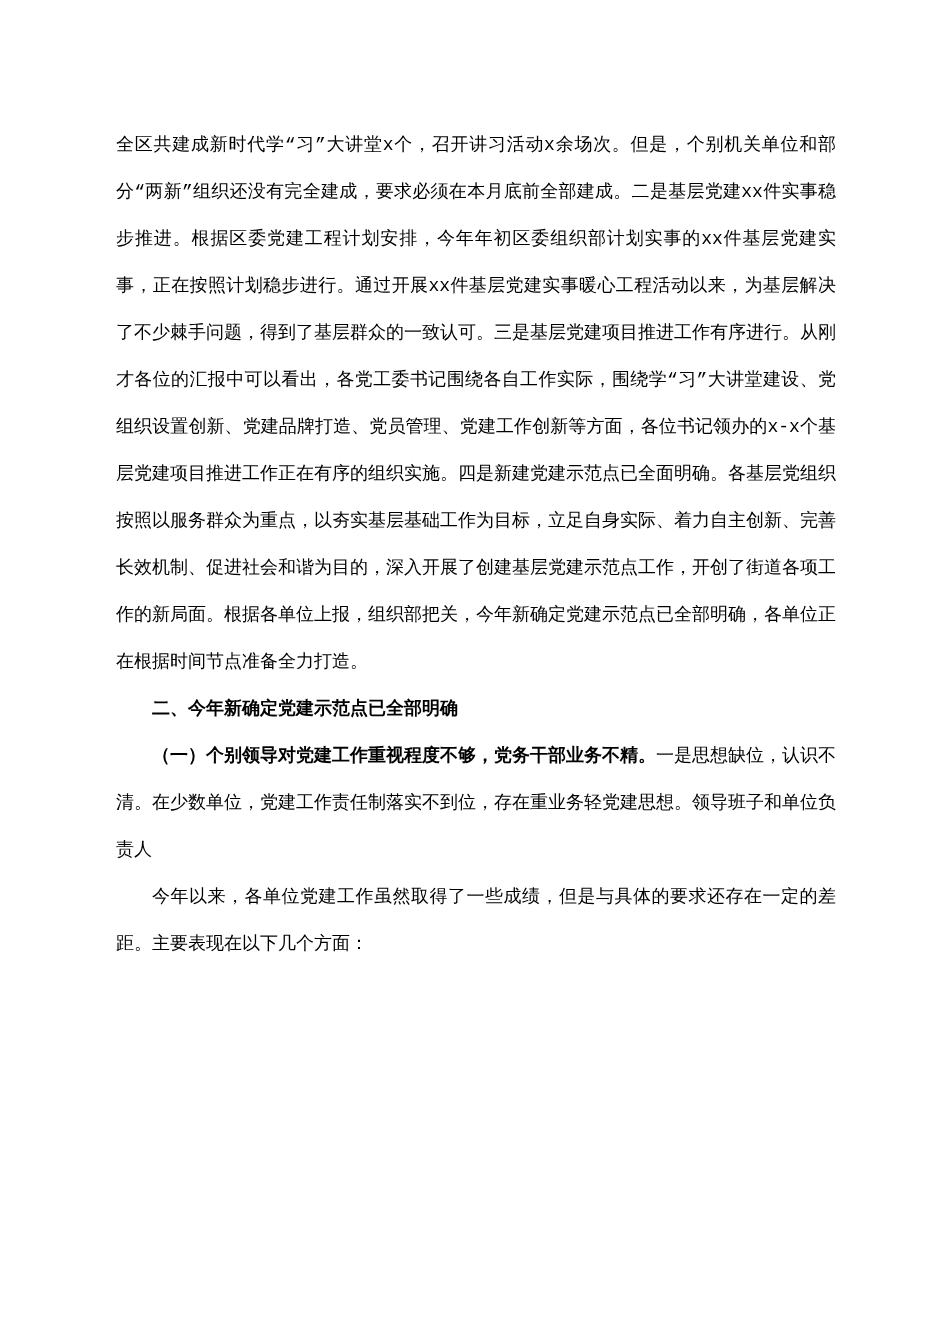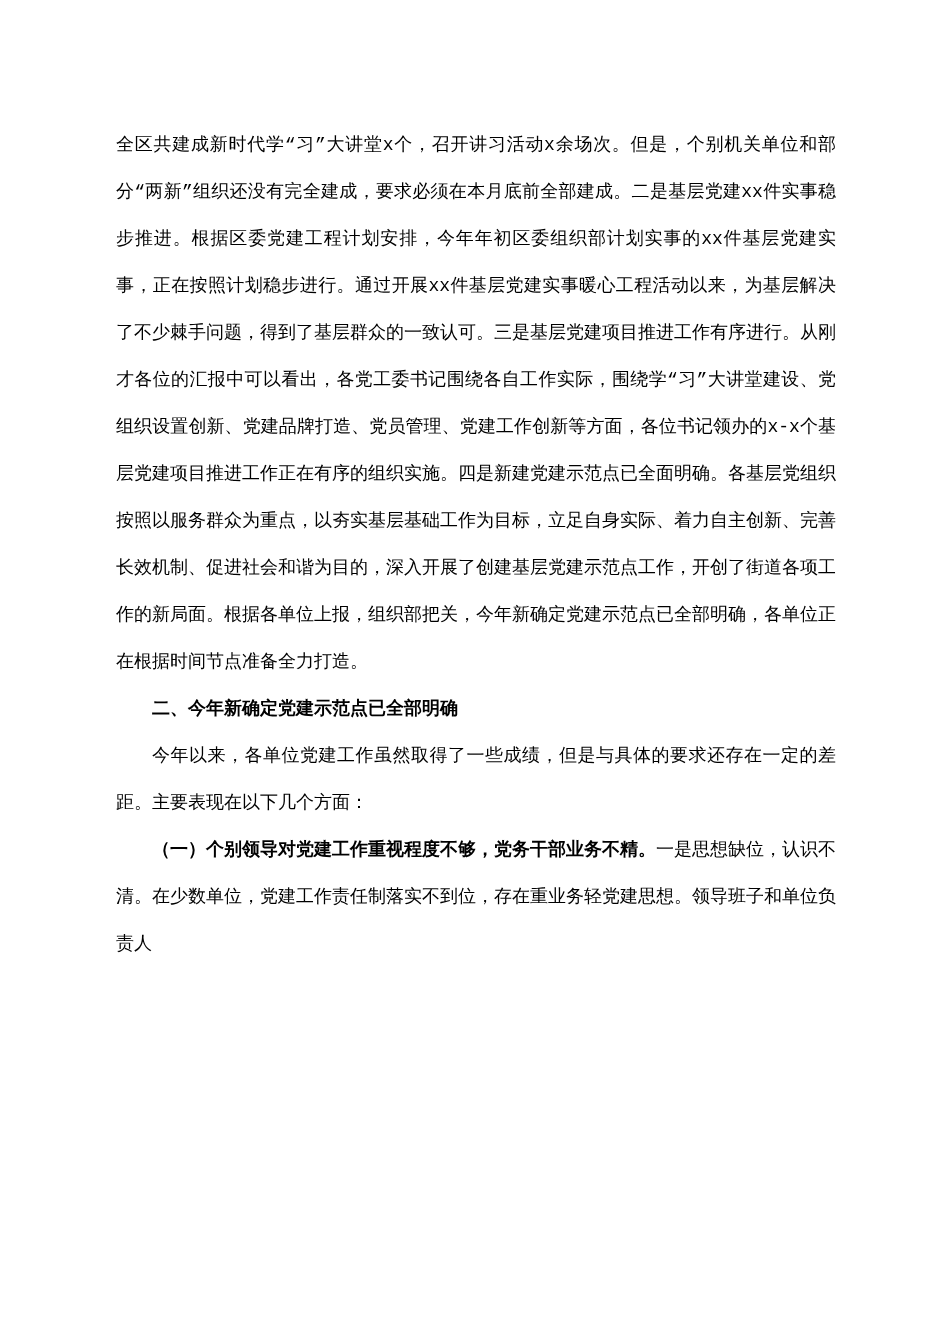--- a/index.html
+++ b/index.html
@@ -42,16 +42,16 @@
     font-weight: 700;
   }
 </style>
 </head>
 <body>
 
 <div class="page">
   <div class="content">
       <p class="para"><span>全区共建成新时代学“习”大讲堂x个，召开讲习活动x余场次。但是，个别机关单位和部分“两新”组织还没有完全建成，要求必须在本月底前全部建成。二是基层党建xx件实事稳步推进。根据区委党建工程计划安排，今年年初区委组织部计划实事的xx件基层党建实事，正在按照计划稳步进行。通过开展xx件基层党建实事暖心工程活动以来，为基层解决了不少棘手问题，得到了基层群众的一致认可。三是基层党建项目推进工作有序进行。从刚才各位的汇报中可以看出，各党工委书记围绕各自工作实际，围绕学“习”大讲堂建设、党组织设置创新、党建品牌打造、党员管理、党建工作创新等方面，各位书记领办的x-x个基层党建项目推进工作正在有序的组织实施。四是新建党建示范点已全面明确。各基层党组织按照以服务群众为重点，以夯实基层基础工作为目标，立足自身实际、着力自主创新、完善长效机制、促进社会和谐为目的，深入开展了创建基层党建示范点工作，开创了街道各项工作的新局面。根据各单位上报，组织部把关，今年新确定党建示范点已全部明确，各单位正在根据时间节点准备全力打造。</span></p>
       <p class="para indent"><span class="bold">二、今年新确定党建示范点已全部明确</span></p>
+      <p class="para indent"><span class="bold">（一）个别领导对党建工作重视程度不够，党务干部业务不精。</span><span>一是思想缺位，认识不清。在少数单位，党建工作责任制落实不到位，存在重业务轻党建思想。领导班子和单位负责人</span></p>
       <p class="para indent"><span>今年以来，各单位党建工作虽然取得了一些成绩，但是与具体的要求还存在一定的差距。主要表现在以下几个方面：</span></p>
-      <p class="para indent"><span class="bold">（一）个别领导对党建工作重视程度不够，党务干部业务不精。</span><span>一是思想缺位，认识不清。在少数单位，党建工作责任制落实不到位，存在重业务轻党建思想。领导班子和单位负责人</span></p>
     </div>
 </div>
 
 </body></html>

